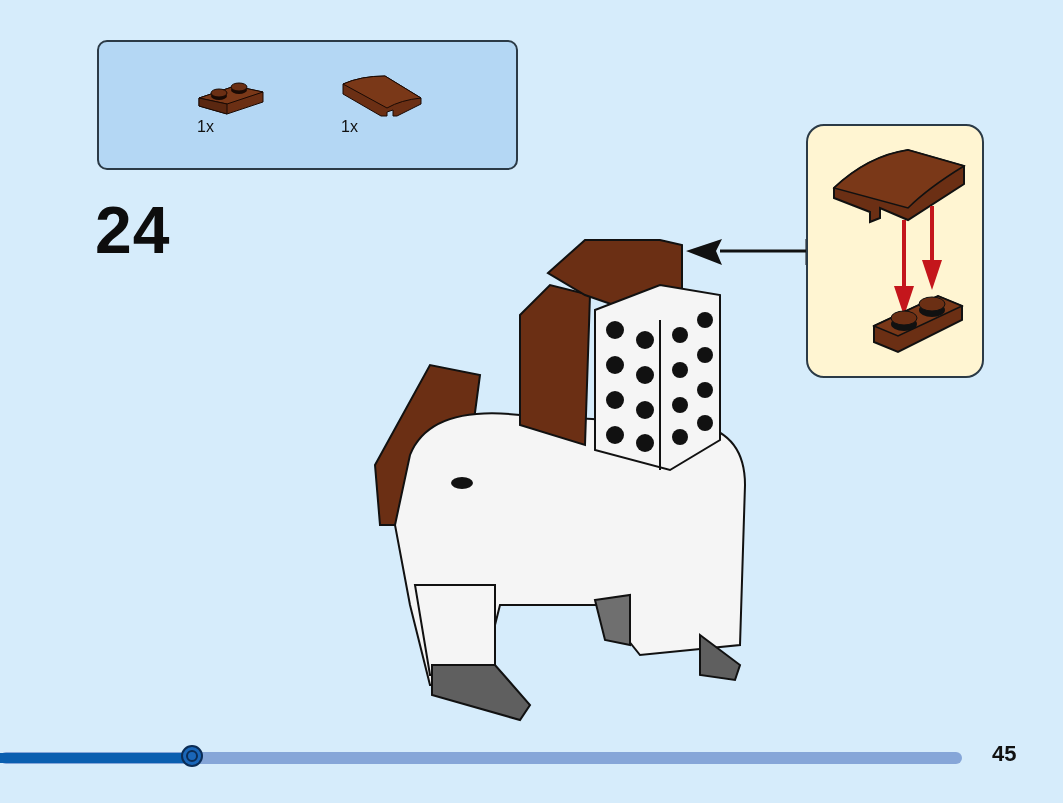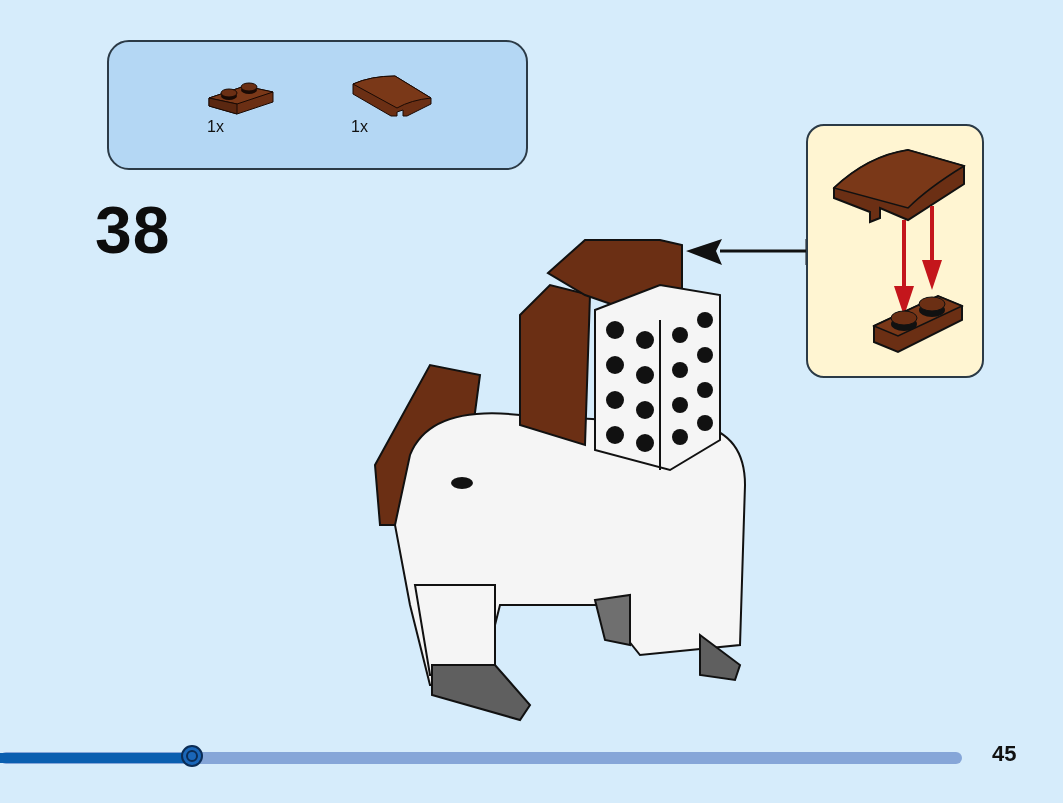--- a/index.html
+++ b/index.html
@@ -3,22 +3,22 @@
 <meta charset="utf-8">
 <style>
   html, body { margin: 0; padding: 0; }
   body {
     width: 1063px; height: 803px; overflow: hidden;
     background: #d6ecfb;
     font-family: "DejaVu Sans", sans-serif;
     position: relative;
   }
   .parts-box {
-    position: absolute; left: 107px; top: 40px; width: 421px; height: 130px;
-    background: #b4d7f4; border: 2px solid #2b3a46; border-radius: 22px;
+    position: absolute; left: 97px; top: 40px; width: 421px; height: 130px;
+    background: #b4d7f4; border: 2px solid #2b3a46; border-radius: 10px;
     box-sizing: border-box;
   }
   .part { position: absolute; }
   .part .qty { position: absolute; font-size: 16px; color: #111; font-family: "Liberation Sans", sans-serif; }
   .step-number {
     position: absolute; left: 95px; top: 192px;
     font-size: 66px; font-weight: bold; color: #0d0d0d;
     font-family: "Liberation Sans", sans-serif; letter-spacing: 1px;
   }
   .callout {
@@ -72,21 +72,21 @@
   </div>
   <div class="part" style="left:242px; top:30px;">
     <svg width="84" height="48" viewBox="0 0 84 48">
       <path d="M2,12 Q20,4 44,4 L80,26 L80,32 L56,44 L52,44 L52,38 L46,40 L46,44 L40,44 L2,22 Z" fill="#6b2f14" stroke="#1a0a04" stroke-width="1"></path>
       <path d="M2,12 Q20,4 44,4 L80,26 Q60,28 46,36 Z" fill="#7a3818" stroke="#1a0a04" stroke-width="1"></path>
     </svg>
     <span class="qty" style="left:0; top:46px;">1x</span>
   </div>
 </div>
 
-<div class="step-number">38</div>
+<div class="step-number">24</div>
 
 <div class="model">
   <svg width="385" height="505" viewBox="0 0 385 505">
 
     <polygon points="5,240 60,140 110,150 90,300 10,300" fill="#6b2f14" stroke="#111" stroke-width="2"></polygon>
 
     <path d="M40,230 Q60,180 150,190 L330,200 Q375,210 375,260 L370,420 L270,430 L230,380 L130,380 L110,460 L60,460 L40,380 L25,300 Z" fill="#f5f5f5" stroke="#111" stroke-width="2"></path>
 
     <polygon points="150,90 180,60 220,70 215,220 150,200" fill="#6b2f14" stroke="#111" stroke-width="2"></polygon>
     <polygon points="178,48 215,15 290,15 312,20 312,70 258,85 215,70" fill="#6b2f14" stroke="#111" stroke-width="2"></polygon>

